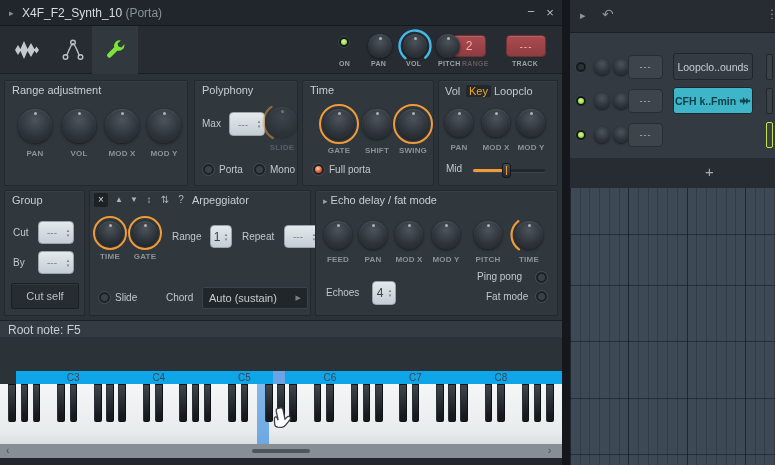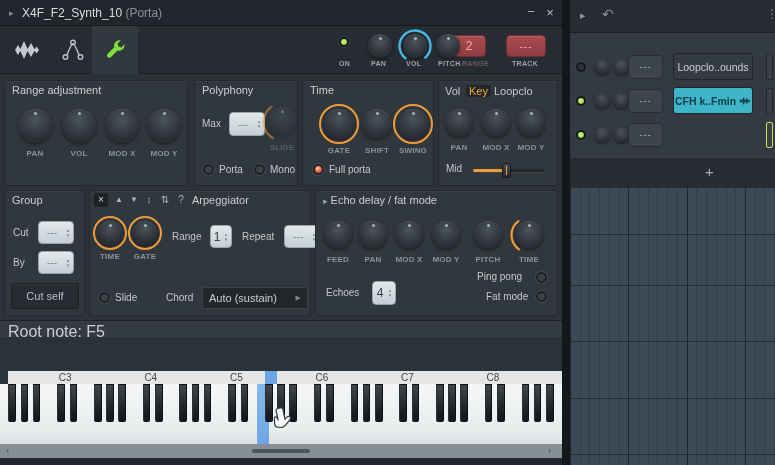--- a/index.html
+++ b/index.html
@@ -66,23 +66,23 @@
 
   .dropdown { position:absolute; background:#21262b; border:1px solid #3a424a; border-radius:2px; color:#c6ccd1; font-size:11px;
     display:flex; align-items:center; padding:0 6px; }
   .dropdown .dd-ar { margin-left:auto; font-size:7px; color:#7a828a; }
 
   
   .arp-ic { position:absolute; top:2px; font-size:10px; color:#aeb5bb; width:14px; height:14px; text-align:center; line-height:14px; }
   .arp-ic.sel { background:#1d2226; border-radius:2px; color:#d6dade; }
 
   
-  #rootbar { position:absolute; left:0; top:320px; width:562px; height:17px; background:#343b42; border-top:1px solid #1d2227; font-size:16px; color:#c9ced3; padding:2px 0 0 8px; }
+  #rootbar { position:absolute; left:0; top:320px; width:562px; height:17px; background:#343b42; border-top:1px solid #1d2227; font-size:12px; color:#c9ced3; padding:2px 0 0 8px; }
   #ctrlrow { position:absolute; left:0; top:337px; width:562px; height:34px; background:#2e353c; }
-  #kb-strip { position:absolute; left:8px; top:371px; width:562px; height:15px; background:#e5e5e5; border-bottom:1px solid #a9aeb4; overflow:hidden; }
+  #kb-strip { position:absolute; left:16px; top:371px; width:562px; height:15px; background:#0ea5e9; border-bottom:1px solid #a9aeb4; overflow:hidden; }
   .oct-lbl { position:absolute; top:1px; font-size:10px; color:#3f464c; }
   .root-strip { position:absolute; top:0; height:13px; background:#6aa4e4; }
   #kb-keys { position:absolute; left:0; top:384px; width:562px; height:60px; background:#cfd3d8; overflow:hidden; }
   .wkey { position:absolute; top:0; height:60px; background:linear-gradient(#f4f6f7,#e9eced 78%,#dbdfe2); border-right:1px solid #b4bac0; }
   .wkey.root { background:linear-gradient(#84b7ea,#6ea7e2); }
   .bkey { position:absolute; top:0; height:38px; background:linear-gradient(#40464c,#161a1e 85%); border:1px solid #0e1114; border-left-color:#2b3136; border-radius:0 0 2px 2px; }
   #kb-scroll { position:absolute; left:0; top:444px; width:562px; height:14px; background:#878e95; }
   .scr-ar { position:absolute; top:1px; font-size:10px; color:#444b51; }
   #kb-thumb { position:absolute; left:252px; top:5px; width:58px; height:4px; background:#4e555b; border-radius:2px; }
   #win-bottom { position:absolute; left:0; top:458px; width:562px; height:7px; background:#21272c; }

